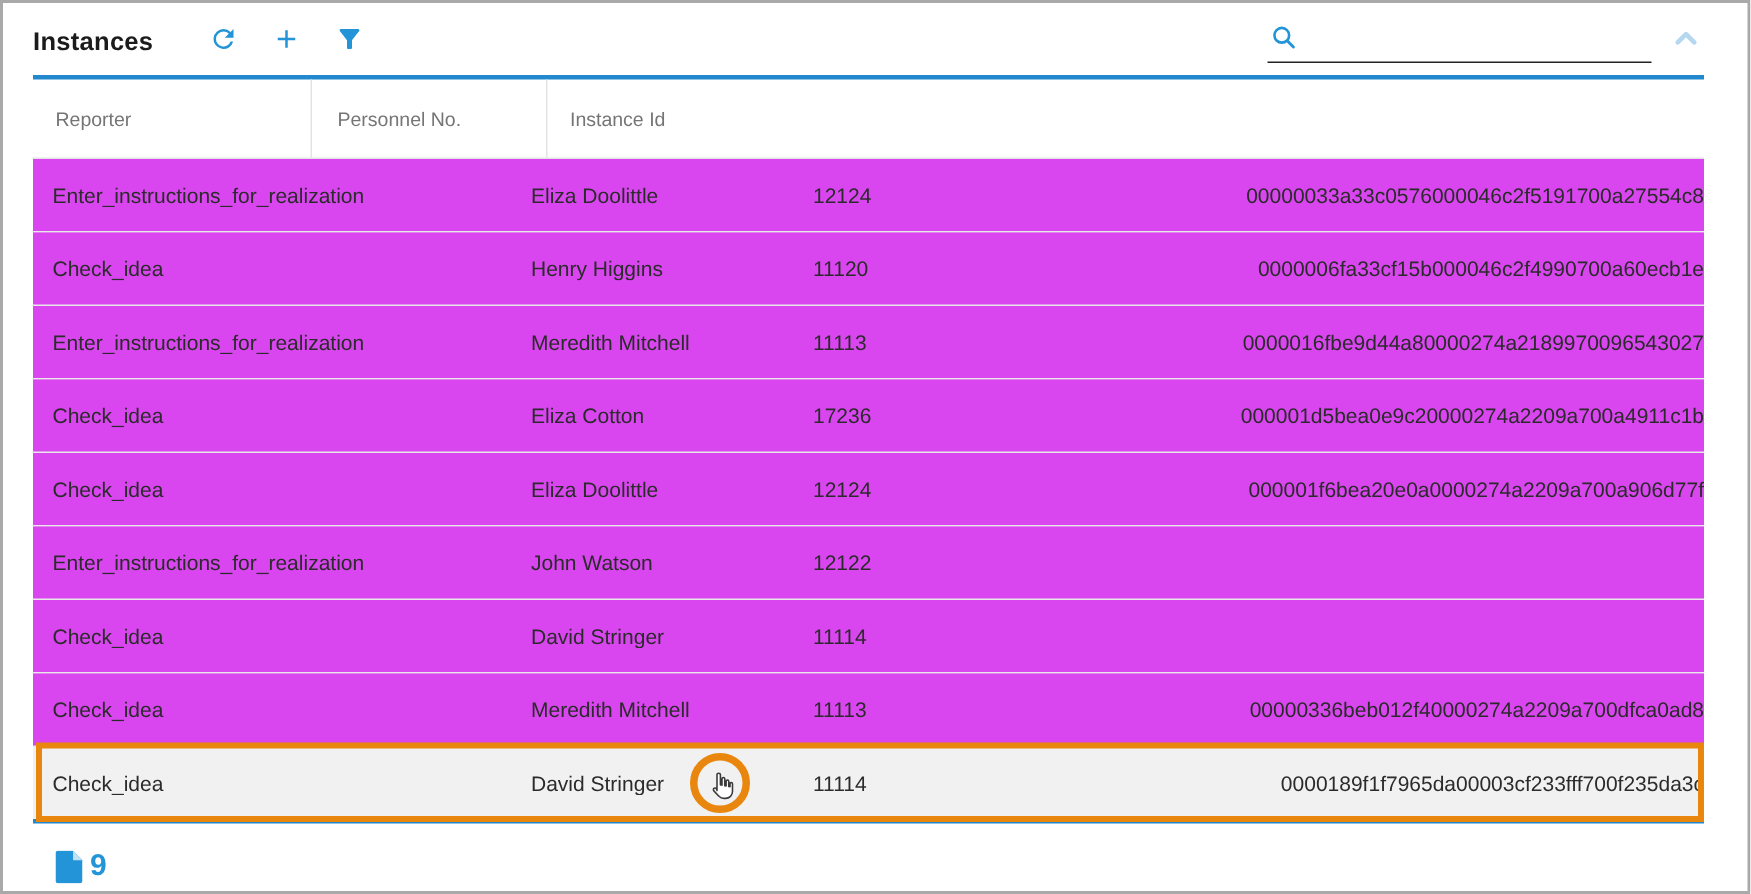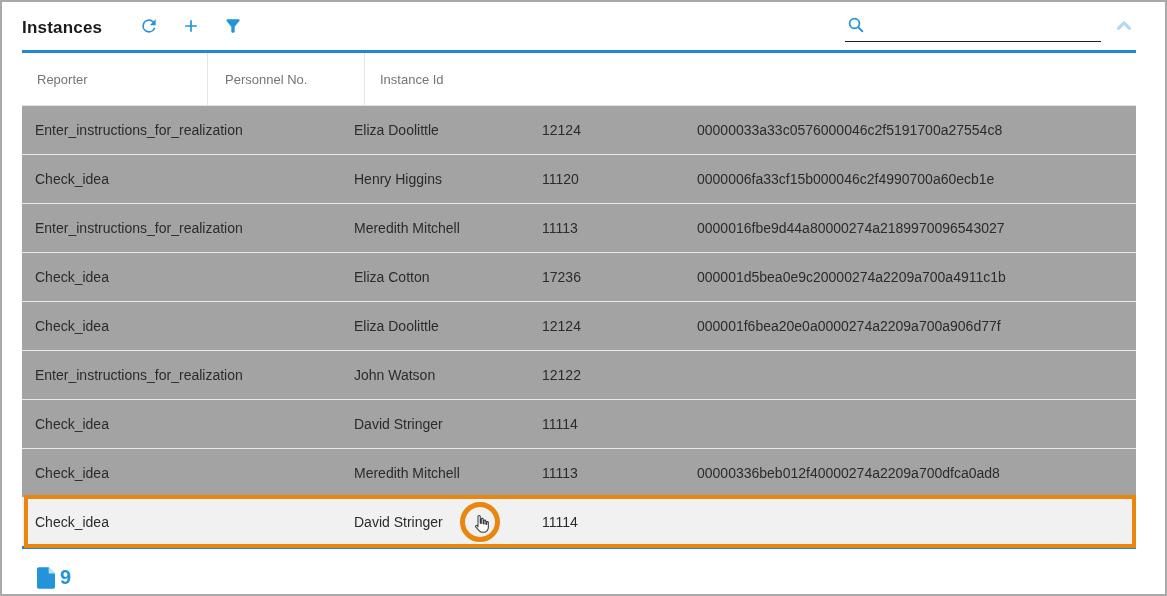--- a/index.html
+++ b/index.html
@@ -25,24 +25,24 @@
   .table{margin:0 29px 0 20px;
     border-top:3px solid var(--table-rule-blue,#2389CE);
     border-bottom:3px solid var(--table-rule-blue,#2389CE);}
   .thead{display:flex;height:52px;border-bottom:1px solid #e3e3e3;}
   .th{display:flex;align-items:center;font-size:13px;color:var(--header-text,#757575);
     box-sizing:border-box;}
   .th.sep{border-right:1px solid #e3e3e3;}
   .c1{width:317px;padding-left:13px;}
   .c2{width:186px;padding-left:15px;}
   .c3{width:157px;padding-left:17px;}
-  .c4{flex:1;padding-left:15px;}
+  .c4{flex:1;padding-left:15px;text-align:right;}
   .row{display:flex;align-items:center;height:48px;border-bottom:1px solid #e8e8e8;
     font-size:14px;color:var(--body-text,#2B2B2B);position:relative;cursor:pointer;
-    background:#a3a3a3;}
+    background:#d946ef;}
   .row:last-child{border-bottom:none;}
   .cell{box-sizing:border-box;white-space:nowrap;overflow:hidden;}
   .row.highlighted{background:#f1f1f1;}
   .row.highlighted::after{content:"";position:absolute;left:2px;right:0;top:-3px;bottom:-2px;
     border:4px solid var(--highlight-orange,#E8860D);pointer-events:none;z-index:2;}
   .click-indicator{position:absolute;left:438px;top:50%;transform:translateY(-50%);
     width:30px;height:30px;border:5px solid var(--highlight-orange,#E8860D);
     border-radius:50%;display:flex;align-items:center;justify-content:center;z-index:3;}
   .click-indicator svg{margin:3px 0 0 3px;}
   
@@ -168,20 +168,21 @@
     <div class="cell c2">Meredith Mitchell</div>
     <div class="cell c3">11113</div>
     <div class="cell c4">00000336beb012f40000274a2209a700dfca0ad8</div>
 
   </div>
 
   <div class="row highlighted">
     <div class="cell c1">Check_idea</div>
     <div class="cell c2">David Stringer</div>
     <div class="cell c3">11114</div>
+    <div class="cell c4">0000189f1f7965da00003cf233fff700f235da3c</div>
     <span class="click-indicator">
       <span style="display:flex;">
         <svg width="21" height="21" viewBox="0 0 24 24">
           <path d="M9.3 2.8c.72 0 1.3.58 1.3 1.3v7.6l1.2.18V7.1c0-.6.49-1.05 1.05-1.05.6 0 1.05.47 1.05 1.05v5.2l1.05.16v-3.4c0-.55.45-1 1-1s1 .45 1 1v3.9l.95.15v-2.3c0-.52.42-.95.95-.95s.95.43.95.95v5.9c0 2.9-2.35 5.3-5.25 5.3h-1.2c-1.45 0-2.85-.6-3.85-1.65l-3.9-4.1c-.5-.52-.48-1.35.05-1.85.5-.48 1.3-.46 1.78.05L8 16V4.1c0-.72.58-1.3 1.3-1.3z" fill="#ffffff" stroke="#3a3a3a" stroke-width="1.2" stroke-linejoin="round"></path>
         </svg>
       </span>
     </span>
   </div>
 </div>
   </div>

